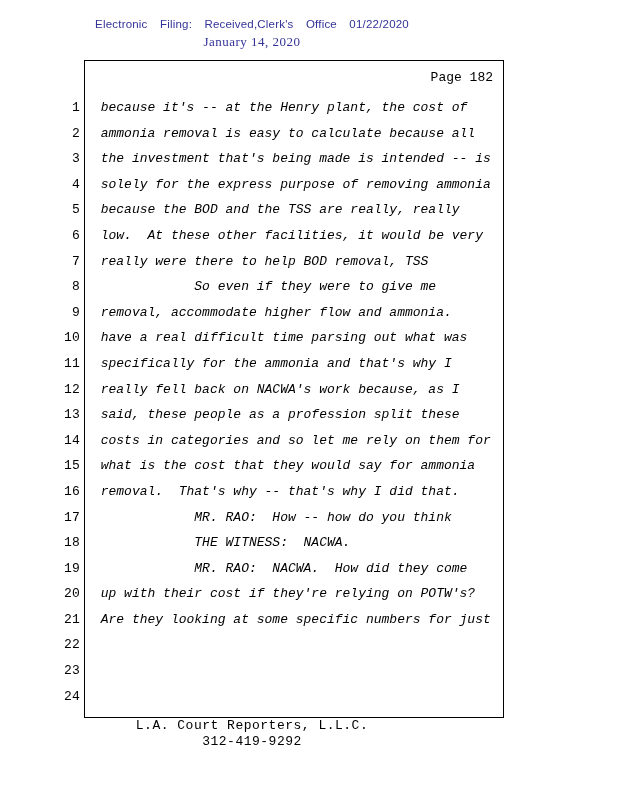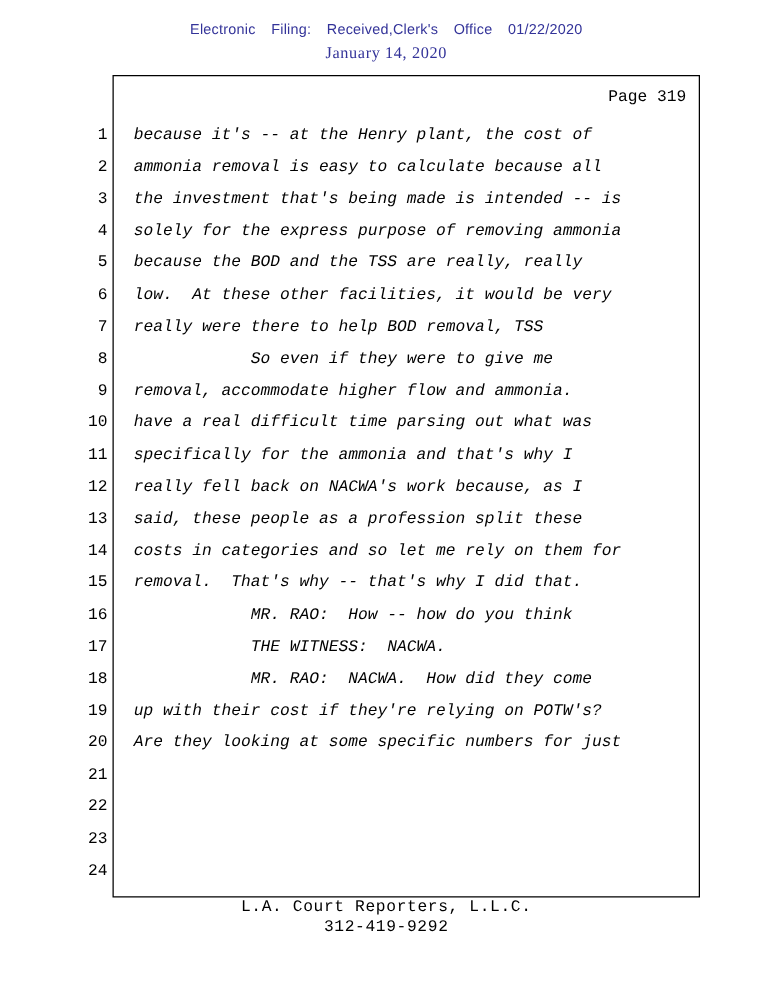--- a/index.html
+++ b/index.html
@@ -1,21 +1,21 @@
 <!DOCTYPE html>
 <html style="--header-blue: #333399;"><head>
 <meta charset="utf-8">
 <style>
   html, body {
     margin: 0;
     padding: 0;
     background: #ffffff;
   }
   .page {
-    width: 618px;
+    width: 504px;
     height: 800px;
     position: relative;
     box-sizing: border-box;
     padding-top: 18px;
     background: #ffffff;
     color: #000000;
     font-family: "Liberation Mono", monospace;
     overflow: hidden;
   }
   .efiling {
@@ -111,36 +111,37 @@
         <div>17</div>
         <div>18</div>
         <div>19</div>
         <div>20</div>
         <div>21</div>
         <div>22</div>
         <div>23</div>
         <div>24</div>
       </div>
     <div class="box">
-      <div class="page-label">Page 319</div>
+      <div class="page-label">Page 182</div>
       <div class="lines" id="transcript-lines">
           <div>because it's -- at the Henry plant, the cost of</div>
           <div>ammonia removal is easy to calculate because all</div>
           <div>the investment that's being made is intended -- is</div>
           <div>solely for the express purpose of removing ammonia</div>
           <div>because the BOD and the TSS are really, really</div>
           <div>low.  At these other facilities, it would be very</div>
           <div>really were there to help BOD removal, TSS</div>
           <div>            So even if they were to give me</div>
           <div>removal, accommodate higher flow and ammonia.</div>
           <div>have a real difficult time parsing out what was</div>
           <div>specifically for the ammonia and that's why I</div>
           <div>really fell back on NACWA's work because, as I</div>
           <div>said, these people as a profession split these</div>
           <div>costs in categories and so let me rely on them for</div>
+          <div>what is the cost that they would say for ammonia</div>
           <div>removal.  That's why -- that's why I did that.</div>
           <div>            MR. RAO:  How -- how do you think</div>
           <div>            THE WITNESS:  NACWA.</div>
           <div>            MR. RAO:  NACWA.  How did they come</div>
           <div>up with their cost if they're relying on POTW's?</div>
           <div>Are they looking at some specific numbers for just</div>
         </div>
     </div>
   </div>
 

